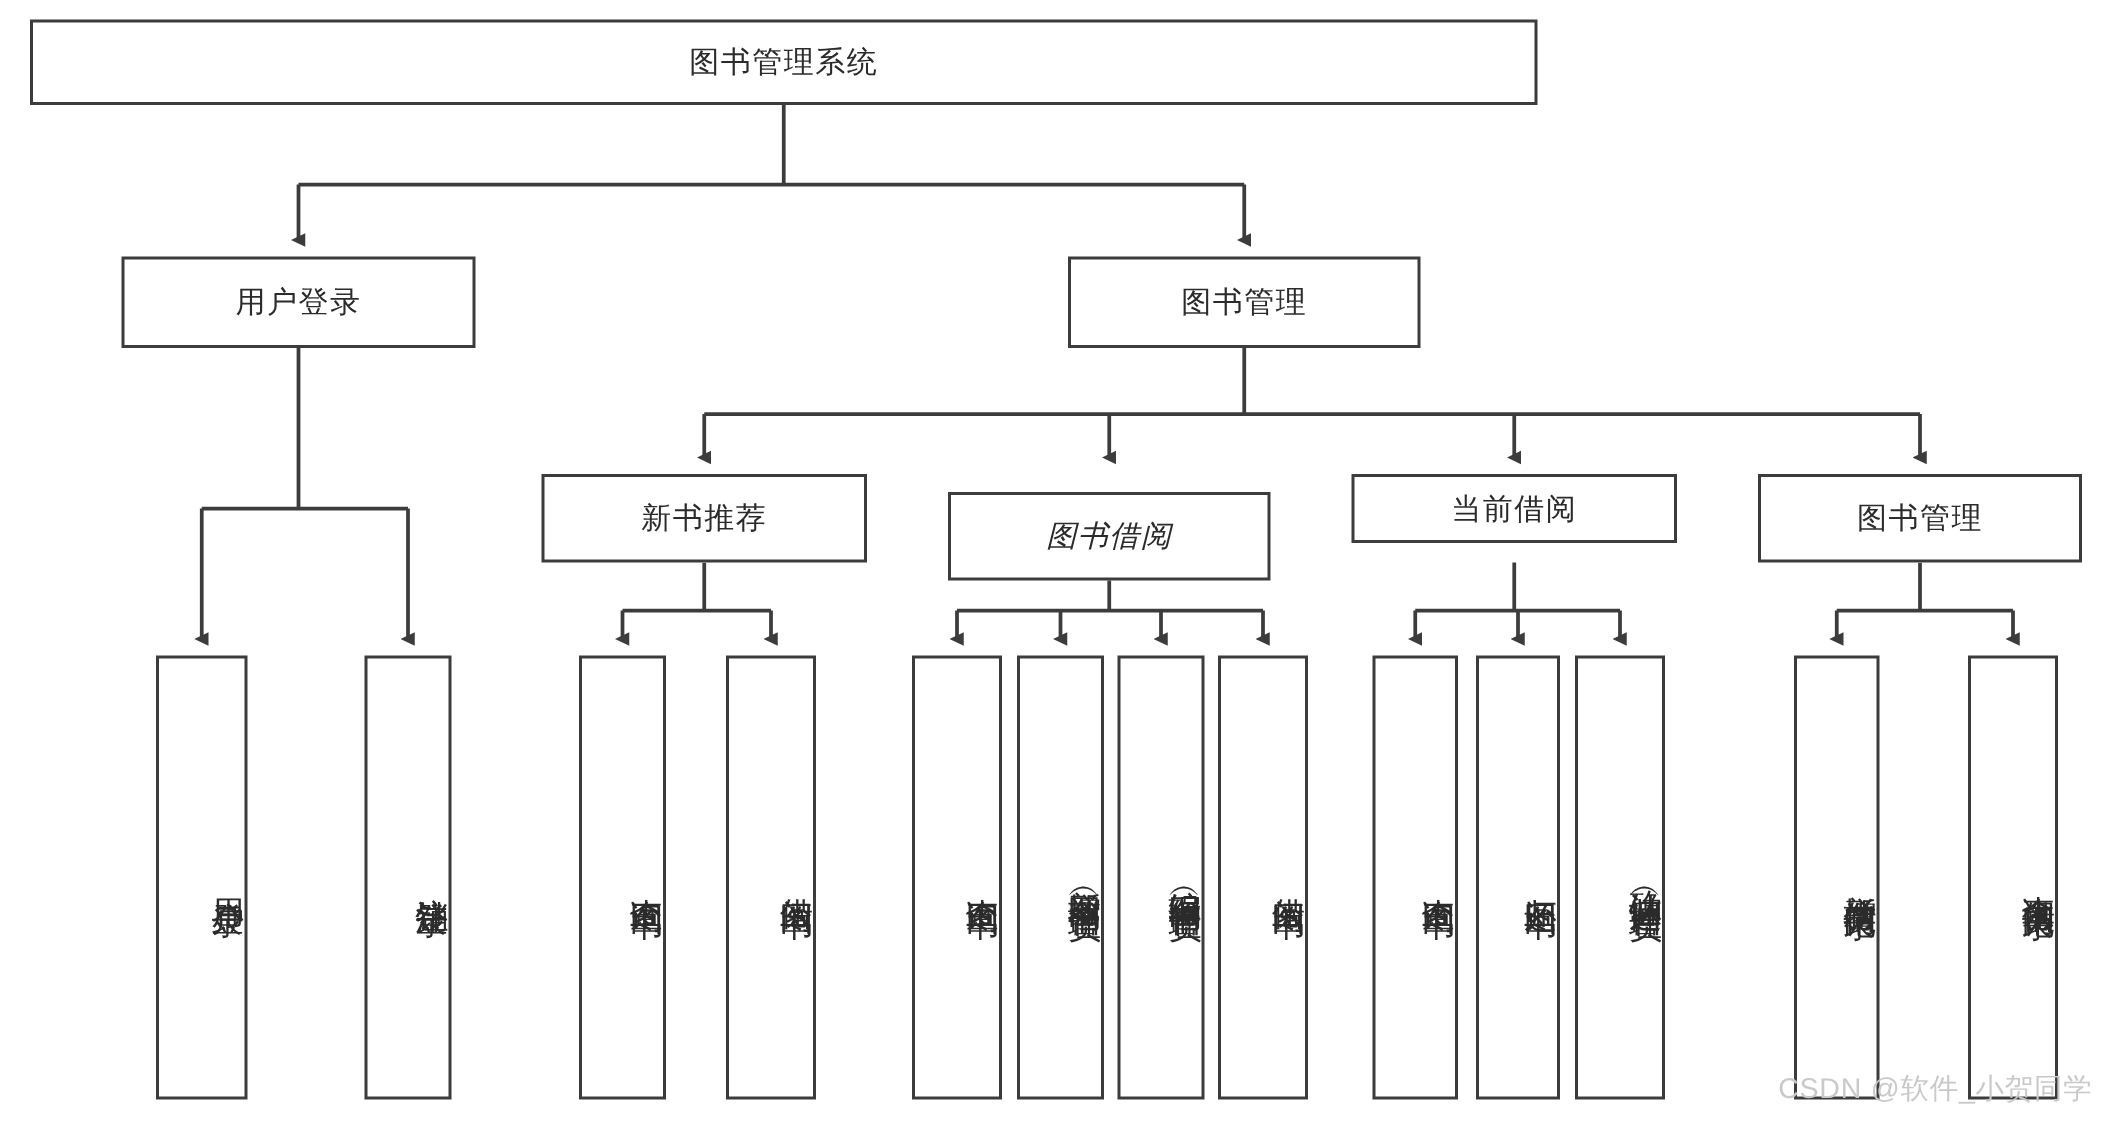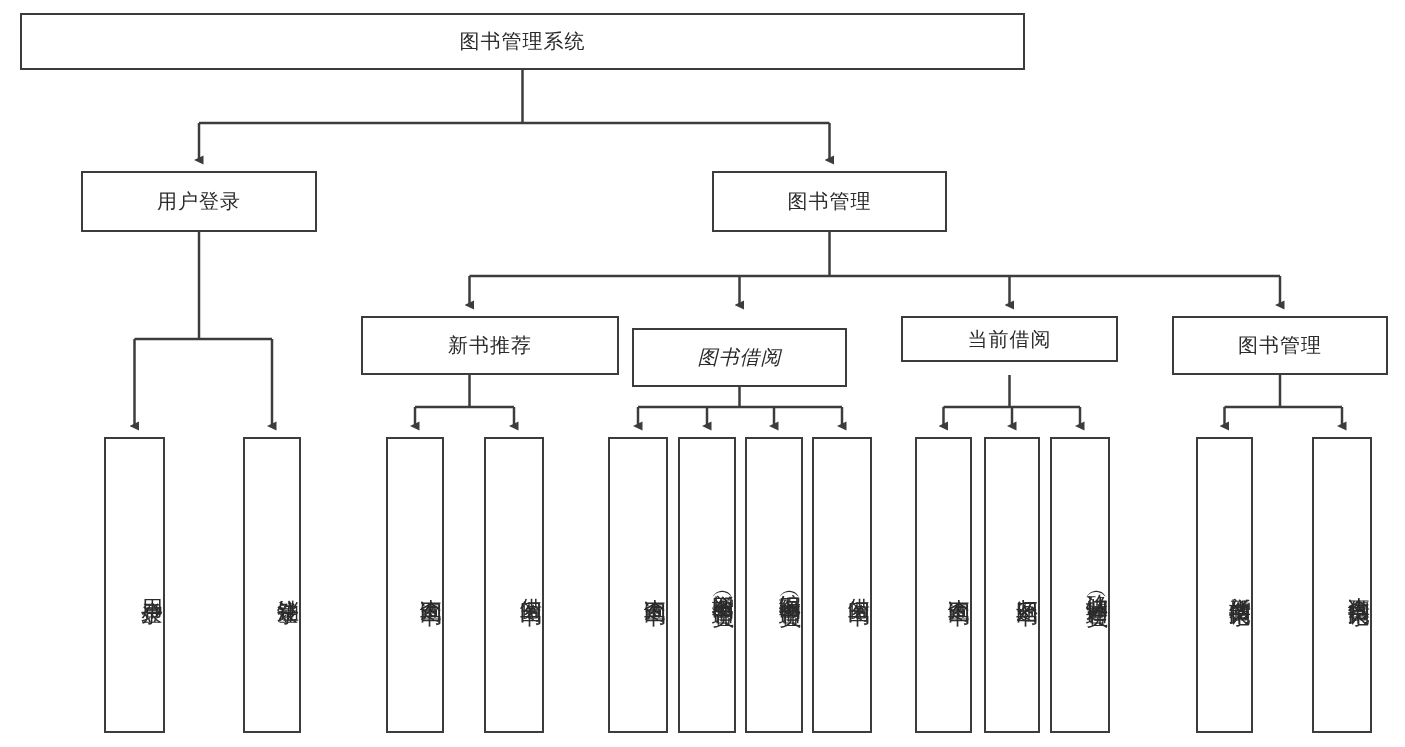--- a/index.html
+++ b/index.html
@@ -117,21 +117,21 @@
   <div id="nodes-layer">
       <div class="node horiz" style="left: 20px; top: 13px; width: 1005px; height: 57px;">
         <span>图书管理系统</span>
       </div>
       <div class="node horiz" style="left: 81px; top: 171px; width: 236px; height: 61px;">
         <span>用户登录</span>
       </div>
       <div class="node horiz" style="left: 712px; top: 171px; width: 235px; height: 61px; text-align: center;">
         <span>图书管理</span>
       </div>
-      <div class="node horiz" style="left: 361px; top: 316px; width: 258px; height: 59px;">
+      <div class="node horiz" style="left: 361px; top: 316px; width: 217px; height: 59px;">
         <span>新书推荐</span>
       </div>
       <div class="node horiz" style="left: 632px; top: 328px; width: 215px; height: 59px; font-style: italic;">
         <span>图书借阅</span>
       </div>
       <div class="node horiz" style="left: 901px; top: 316px; width: 217px; height: 46px;">
         <span>当前借阅</span>
       </div>
       <div class="node horiz" style="left: 1172px; top: 316px; width: 216px; height: 59px;">
         <span>图书管理</span>
@@ -170,13 +170,14 @@
         <span>确认归还（管理员）</span>
       </div>
       <div class="node vert" style="left: 1196px; top: 437px; width: 57px; height: 296px;">
         <span>新增借阅记录</span>
       </div>
       <div class="node vert" style="left: 1312px; top: 437px; width: 60px; height: 296px;">
         <span>查询借阅记录</span>
       </div>
     </div>
 
+  <div id="watermark">CSDN @软件_小贺同学</div>
 </div>
 
 </body></html>

